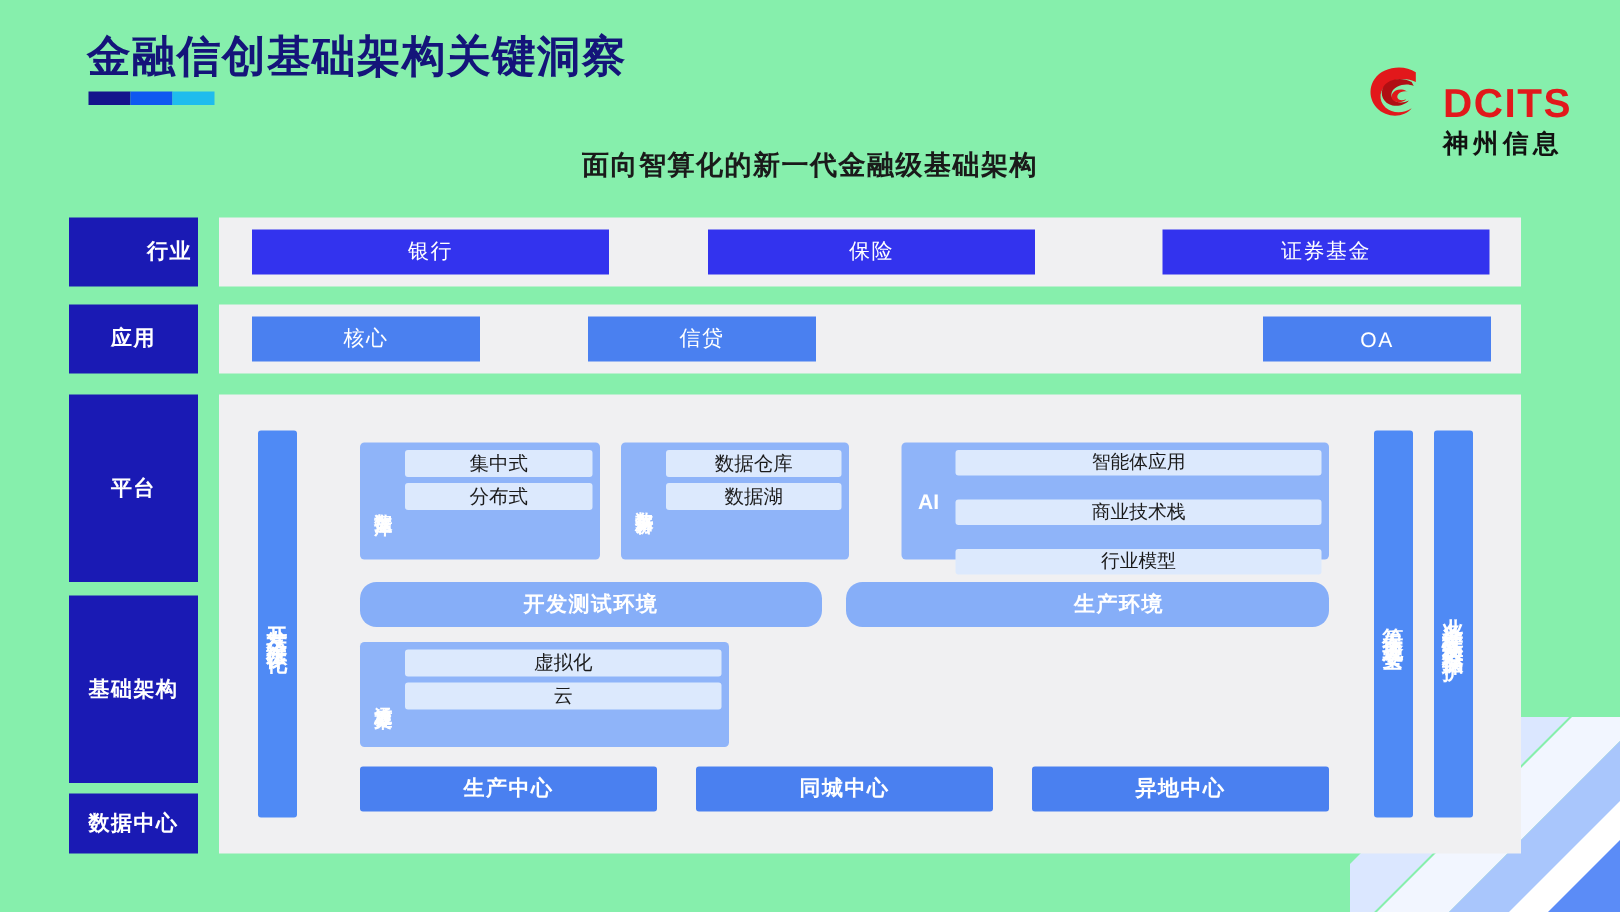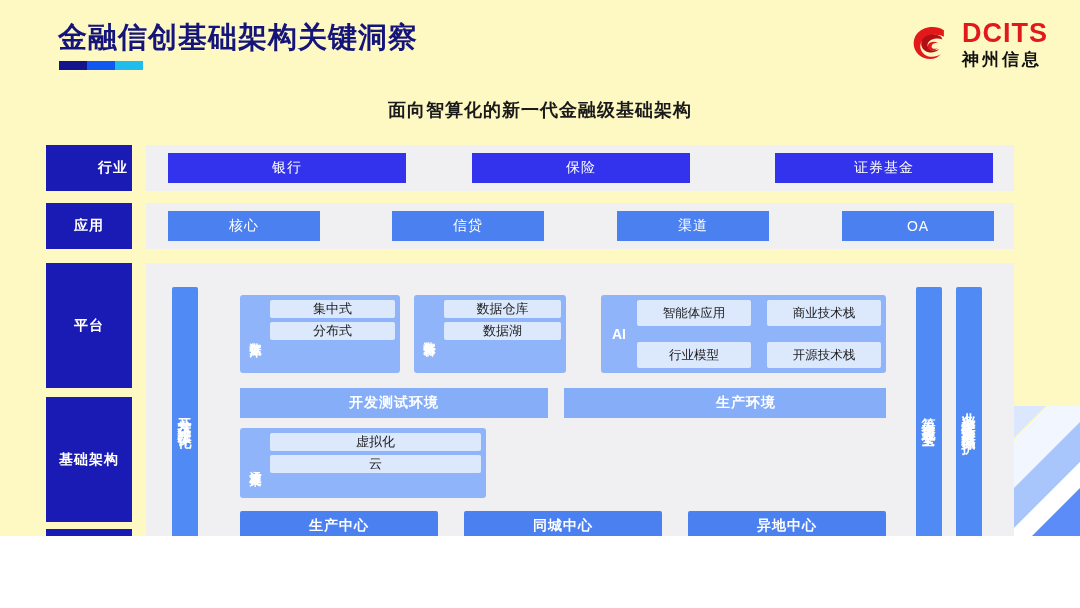--- a/index.html
+++ b/index.html
@@ -2,21 +2,21 @@
 <html><head>
 <meta charset="utf-8">
 <style>
   * { box-sizing: border-box; margin: 0; padding: 0; }
   html, body {
     width: 1080px; height: 608px;
     background: #ffffff;
     font-family: "Liberation Sans", "DejaVu Sans", sans-serif;
     overflow: hidden;
   }
-  #slide { position: relative; width: 1080px; height: 536px; background: #fef9c3; overflow: hidden; }
+  #slide { position: relative; width: 1080px; height: 608px; background: #86efac; overflow: hidden; }
 
   
   .corner-stripes {
     position: absolute; right: 0; bottom: 0;
     width: 180px; height: 130px;
     overflow: hidden; pointer-events: none;
   }
   .corner-stripes i {
     position: absolute;
     width: 420px; height: 34px;
@@ -36,21 +36,21 @@
     position: absolute; left: 58px; top: 18px;
     font-size: 29px; font-weight: bold; color: #14147a;
     letter-spacing: 1px; white-space: nowrap;
   }
   .accent-bar { position: absolute; left: 59px; top: 61px; display: flex; }
   .accent-bar span { display: block; width: 28px; height: 9px; }
 
   .logo { position: absolute; right: 32px; top: 20px; display: flex; align-items: center; gap: 8px; }
   .logo-mark { width: 46px; height: 46px; }
   .logo-text { display: flex; flex-direction: column; line-height: 1; }
-  .logo-en { font-size: 27px; font-weight: bold; color: #e2181b; letter-spacing: 1px; font-family: "Liberation Sans", sans-serif; }
+  .logo-en { font-size: 27px; font-weight: bold; color: #e2181b; letter-spacing: 1px; font-family: "Liberation Sans", sans-serif; margin-top: 36px; }
   .logo-cn { font-size: 17px; font-weight: bold; color: #111; letter-spacing: 3px; margin-top: 4px; }
 
   .subtitle {
     position: absolute; left: 0; right: 0; top: 98px;
     text-align: center; font-size: 18px; font-weight: bold; color: #1a1a1a;
     letter-spacing: 1px;
   }
 
   
   .rail-item {
@@ -110,38 +110,38 @@
   .group-label {
     color: #fff; font-size: 12px; font-weight: bold; letter-spacing: 1px;
     writing-mode: vertical-rl; text-orientation: upright;
     display: flex; align-items: center; justify-content: center;
     width: 20px; flex: 0 0 auto;
   }
   .group-label.horiz {
     writing-mode: horizontal-tb; width: 26px; font-size: 14px; letter-spacing: 0;
   }
   .group-cells { flex: 1; display: flex; flex-direction: column; gap: 4px; margin-left: 5px; }
-  .group-cells.grid2 { display: grid; grid-template-columns: 1fr 1fr; grid-template-rows: 1fr 1fr; gap: 16px; }
+  .group-cells.grid2 { display: grid; grid-template-columns: 1fr; grid-template-rows: 1fr 1fr; gap: 16px; }
   .cell {
     background: #dce9fd; color: #1a1a1a; font-size: 13px;
     display: flex; align-items: center; justify-content: center;
     border-radius: 2px;
   }
 
   .g-db   { left: 94px;  top: 32px;  width: 160px; height: 78px; }
   .g-da   { left: 268px; top: 32px;  width: 152px; height: 78px; }
   .g-ai   { left: 455px; top: 32px;  width: 285px; height: 78px; }
   .g-ai .group-cells.grid2 .cell { font-size: 12.5px; }
 
   
   .envbar {
     position: absolute; background: #86aef8; color: #fff;
     font-size: 14px; font-weight: bold; letter-spacing: 1px;
     display: flex; align-items: center; justify-content: center;
-    border-radius: 0;
+    border-radius: 11px;
   }
   .env-dev  { left: 94px;  top: 125px; width: 308px; height: 30px; }
   .env-prod { left: 418px; top: 125px; width: 322px; height: 30px; padding-left: 42px; }
 
   
   .g-tsf { left: 94px;  top: 165px; width: 246px; height: 70px; }
   .g-zsf { left: 358px; top: 165px; width: 382px; height: 70px; }
   .zsf-wrap { flex: 1; display: flex; gap: 5px; margin-left: 5px; }
   .zsf-stack { flex: 1; display: flex; flex-direction: column; gap: 4px; }
   .zsf-side {
@@ -204,21 +204,20 @@
 
   <div class="panel panel-industry">
     <div class="chip chip-ind ind0">银行</div>
     <div class="chip chip-ind ind1">保险</div>
     <div class="chip chip-ind ind2">证券基金</div>
   </div>
 
   <div class="panel panel-app">
     <div class="chip chip-app app0">核心</div>
     <div class="chip chip-app app1">信贷</div>
-    <div class="chip chip-app app2">渠道</div>
     <div class="chip chip-app app3">OA</div>
   </div>
 
   <div class="panel panel-main">
 
     <div class="vbar vbar-devops">开发运维一体化</div>
     <div class="vbar vbar-sec">等保合规安全</div>
     <div class="vbar vbar-bcdp">业务连续性及数据保护</div>
 
     <div class="group g-db">

